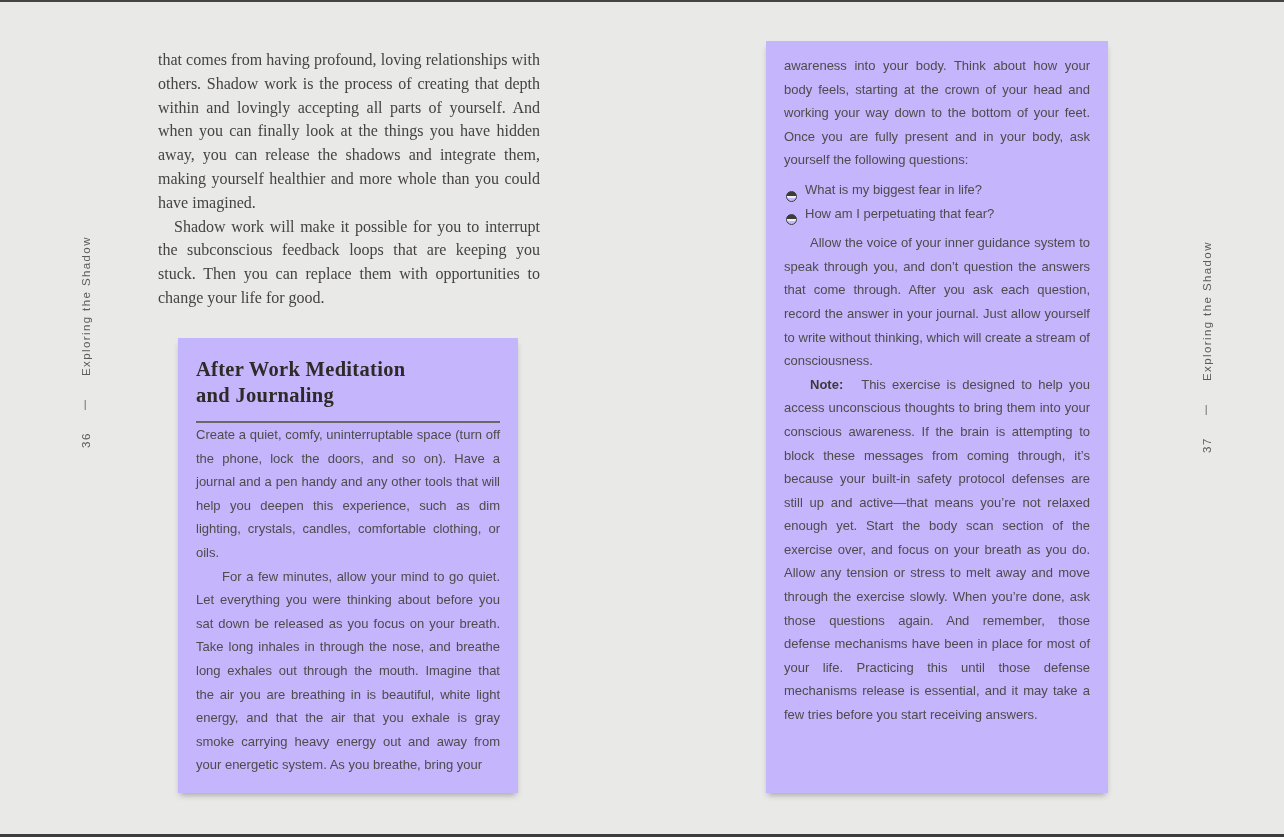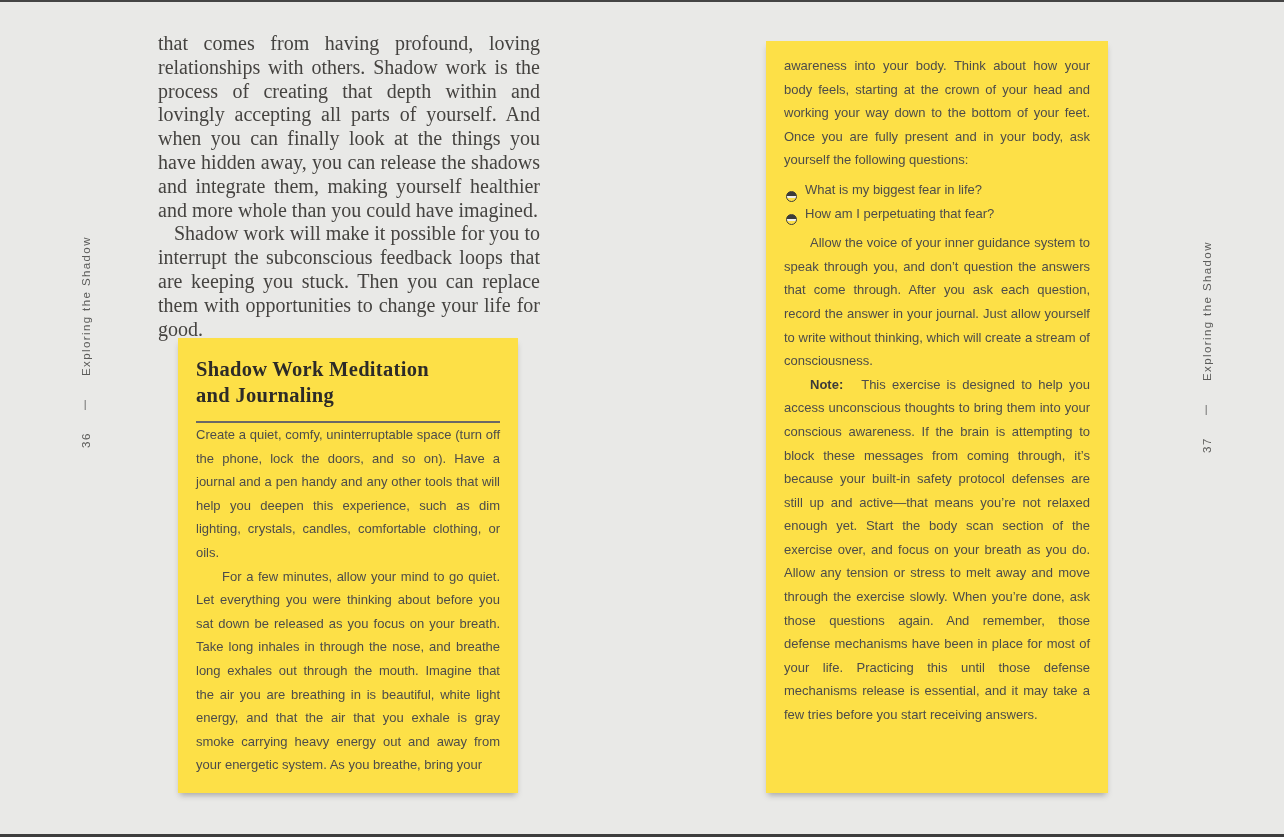--- a/index.html
+++ b/index.html
@@ -25,31 +25,31 @@
   .margin-rotated .sep{
     display:inline-block;margin:0 26px;
     transform:rotate(90deg);
     font-size:11px;color:#6a6a68;
   }
   .margin-left{left:86px;top:342px;}
   .margin-right{left:1207px;top:347px;}
 
   
   .body-text{
-    position:absolute;left:158px;top:32px;width:382px;
+    position:absolute;left:158px;top:48px;width:382px;
     font-family:"Liberation Serif","DejaVu Serif",serif;
-    font-size:20px;line-height:23.8px;color:#454340;
+    font-size:16px;line-height:23.8px;color:#454340;
     text-align:justify;
   }
   .body-text p{margin:0;}
   .body-text p.indent{text-indent:16px;}
 
   
   .gray-box{
-    position:absolute;background:#fde047;
+    position:absolute;background:#c4b5fd;
     box-shadow:0 4px 6px -2px rgba(60,60,60,0.4);
     box-sizing:border-box;
     color:#4d4c4a;
     font-size:13px;line-height:23.6px;
     text-align:justify;
   }
   .box-left{left:178px;top:338px;width:340px;min-height:455px;padding:18px 18px 16px 18px;}
   .box-right{left:766px;top:41px;width:342px;min-height:752px;padding:13px 18px 14px 18px;}
 
   .box-title{
@@ -93,21 +93,21 @@
     <span>Exploring the Shadow</span>
   </div>
 
   <div class="body-text">
     <p>that comes from having profound, loving relationships with others. Shadow work is the process of creating that depth within and lovingly accepting all parts of yourself. And when you can finally look at the things you have hidden away, you can release the shadows and integrate them, making yourself healthier and more whole than you could have imagined.</p>
     <p class="indent">Shadow work will make it possible for you to interrupt the subconscious feedback loops that are keeping you stuck. Then you can replace them with opportunities to change your life for good.</p>
   </div>
 
   <div class="gray-box box-left">
     <div class="box-title">
-      <div>Shadow Work Meditation</div>
+      <div>After Work Meditation</div>
       <div>and Journaling</div>
     </div>
     <hr class="box-rule">
     <p class="first">Create a quiet, comfy, uninterruptable space (turn off the phone, lock the doors, and so on). Have a journal and a pen handy and any other tools that will help you deepen this experience, such as dim lighting, crystals, candles, comfortable clothing, or oils.</p>
     <p class="indent">For a few minutes, allow your mind to go quiet. Let everything you were thinking about before you sat down be released as you focus on your breath. Take long inhales in through the nose, and breathe long exhales out through the mouth. Imagine that the air you are breathing in is beautiful, white light energy, and that the air that you exhale is gray smoke carrying heavy energy out and away from your energetic system. As you breathe, bring your</p>
   </div>
 
   <div class="gray-box box-right">
     <p>awareness into your body. Think about how your body feels, starting at the crown of your head and working your way down to the bottom of your feet. Once you are fully present and in your body, ask yourself the following questions:</p>
 

